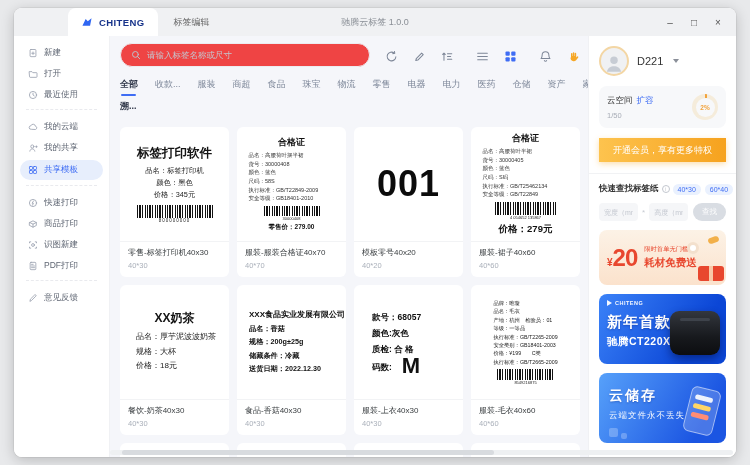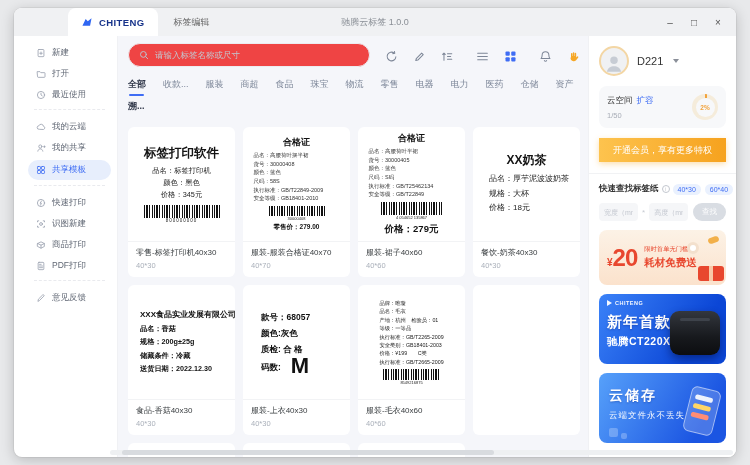--- a/index.html
+++ b/index.html
@@ -14,21 +14,21 @@
   .logo-tab { margin-left:54px; height:28px; background:#fff; border-radius:8px 8px 0 0;
     display:flex; align-items:center; padding:0 13px; gap:5px; }
   .logo-text { font-size:9.5px; font-weight:bold; color:#17338a; letter-spacing:.4px; }
   .doc-tab { margin-left:16px; font-size:9px; color:#666; }
   .win-title { position:absolute; left:0; right:0; text-align:center; font-size:9px; color:#8a8f96; pointer-events:none; }
   .win-controls { margin-left:auto; display:flex; align-items:center; gap:0; padding-right:6px; position:relative; z-index:2; }
   .win-btn { width:24px; height:20px; display:flex; align-items:center; justify-content:center;
     font-size:10px; color:#555; cursor:default; }
 
   
-  .body { flex:1; display:flex; min-height:0;padding-left:8px; }
+  .body { flex:1; display:flex; min-height:0; }
 
   
   .sidebar { width:96px; background:#fff; border-right:1px solid #f0f1f4; padding-top:8px; flex:0 0 auto; }
   .s-item { display:flex; align-items:center; gap:6px; height:18px; margin:0 6px 3px 6px; padding-left:8px;
     border-radius:10px; font-size:8.5px; color:#5f6673; cursor:default; }
   .s-item svg { width:10px; height:10px; stroke:#9aa1b0; fill:none; stroke-width:1; stroke-linecap:round; stroke-linejoin:round; flex:0 0 auto; }
   .s-item.sel { background:#e7eefc; color:#3f6df4; height:20px; }
   .s-item.sel svg { stroke:#3f6df4; }
   .s-div { border-top:1px dashed #e9eaee; margin:5px 12px 8px 12px; }
 
@@ -246,31 +246,31 @@
       <div class="s-div"></div>
       <div class="s-item">
         <svg viewBox="0 0 12 12">
             <circle cx="6" cy="6" r="4.3"></circle>
             <path d="M6.6 3.6 4.9 6.3h1.6L5.4 8.6"></path>
           </svg>
         <span>快速打印</span>
       </div>
       <div class="s-item">
         <svg viewBox="0 0 12 12">
+            <path d="M2 4.2 6 2.2l4 2v3.6l-4 2-4-2z"></path>
+            <path d="M2 4.2l4 2 4-2M6 6.2v3.6"></path>
+          </svg>
+        <span>商品打印</span>
+      </div>
+      <div class="s-item">
+        <svg viewBox="0 0 12 12">
             <path d="M1.8 3.4V2.2h1.5M10.2 3.4V2.2H8.7M1.8 8.6v1.2h1.5M10.2 8.6v1.2H8.7"></path>
             <circle cx="6" cy="6" r="1.7"></circle>
           </svg>
         <span>识图新建</span>
-      </div>
-      <div class="s-item">
-        <svg viewBox="0 0 12 12">
-            <path d="M2 4.2 6 2.2l4 2v3.6l-4 2-4-2z"></path>
-            <path d="M2 4.2l4 2 4-2M6 6.2v3.6"></path>
-          </svg>
-        <span>商品打印</span>
       </div>
       <div class="s-item">
         <svg viewBox="0 0 12 12">
             <rect x="2.6" y="1.6" width="6.8" height="8.8" rx="1"></rect>
             <path d="M4.2 4h2M4.2 6h3.6M4.2 8h3.6"></path>
           </svg>
         <span>PDF打印</span>
       </div>
       <div class="s-div"></div>
       <div class="s-item">
@@ -386,20 +386,29 @@
               <div class="bcn">30000408</div>
               <div class="ft">零售价：279.00</div>
             </div>
           </div>
           <div class="cap-wrap">
             <div class="caption">服装-服装合格证40x70</div>
             <div class="size">40*70</div>
           </div>
         </div>
 
+        <div class="card">
+          <div class="pv c2">
+            <div class="big">001</div>
+          </div>
+          <div class="cap-wrap">
+            <div class="caption">模板零号40x20</div>
+            <div class="size">40*20</div>
+          </div>
+        </div>
 
         <div class="card">
           <div class="pv c3">
             <div class="cert">
               <div class="t">合格证</div>
               <div class="ln">品名：高腰荷叶半裙</div>
               <div class="ln">货号：30000405</div>
               <div class="ln">颜色：蓝色</div>
               <div class="ln">尺码：S码</div>
               <div class="ln">执行标准：GB/T25462134</div>

